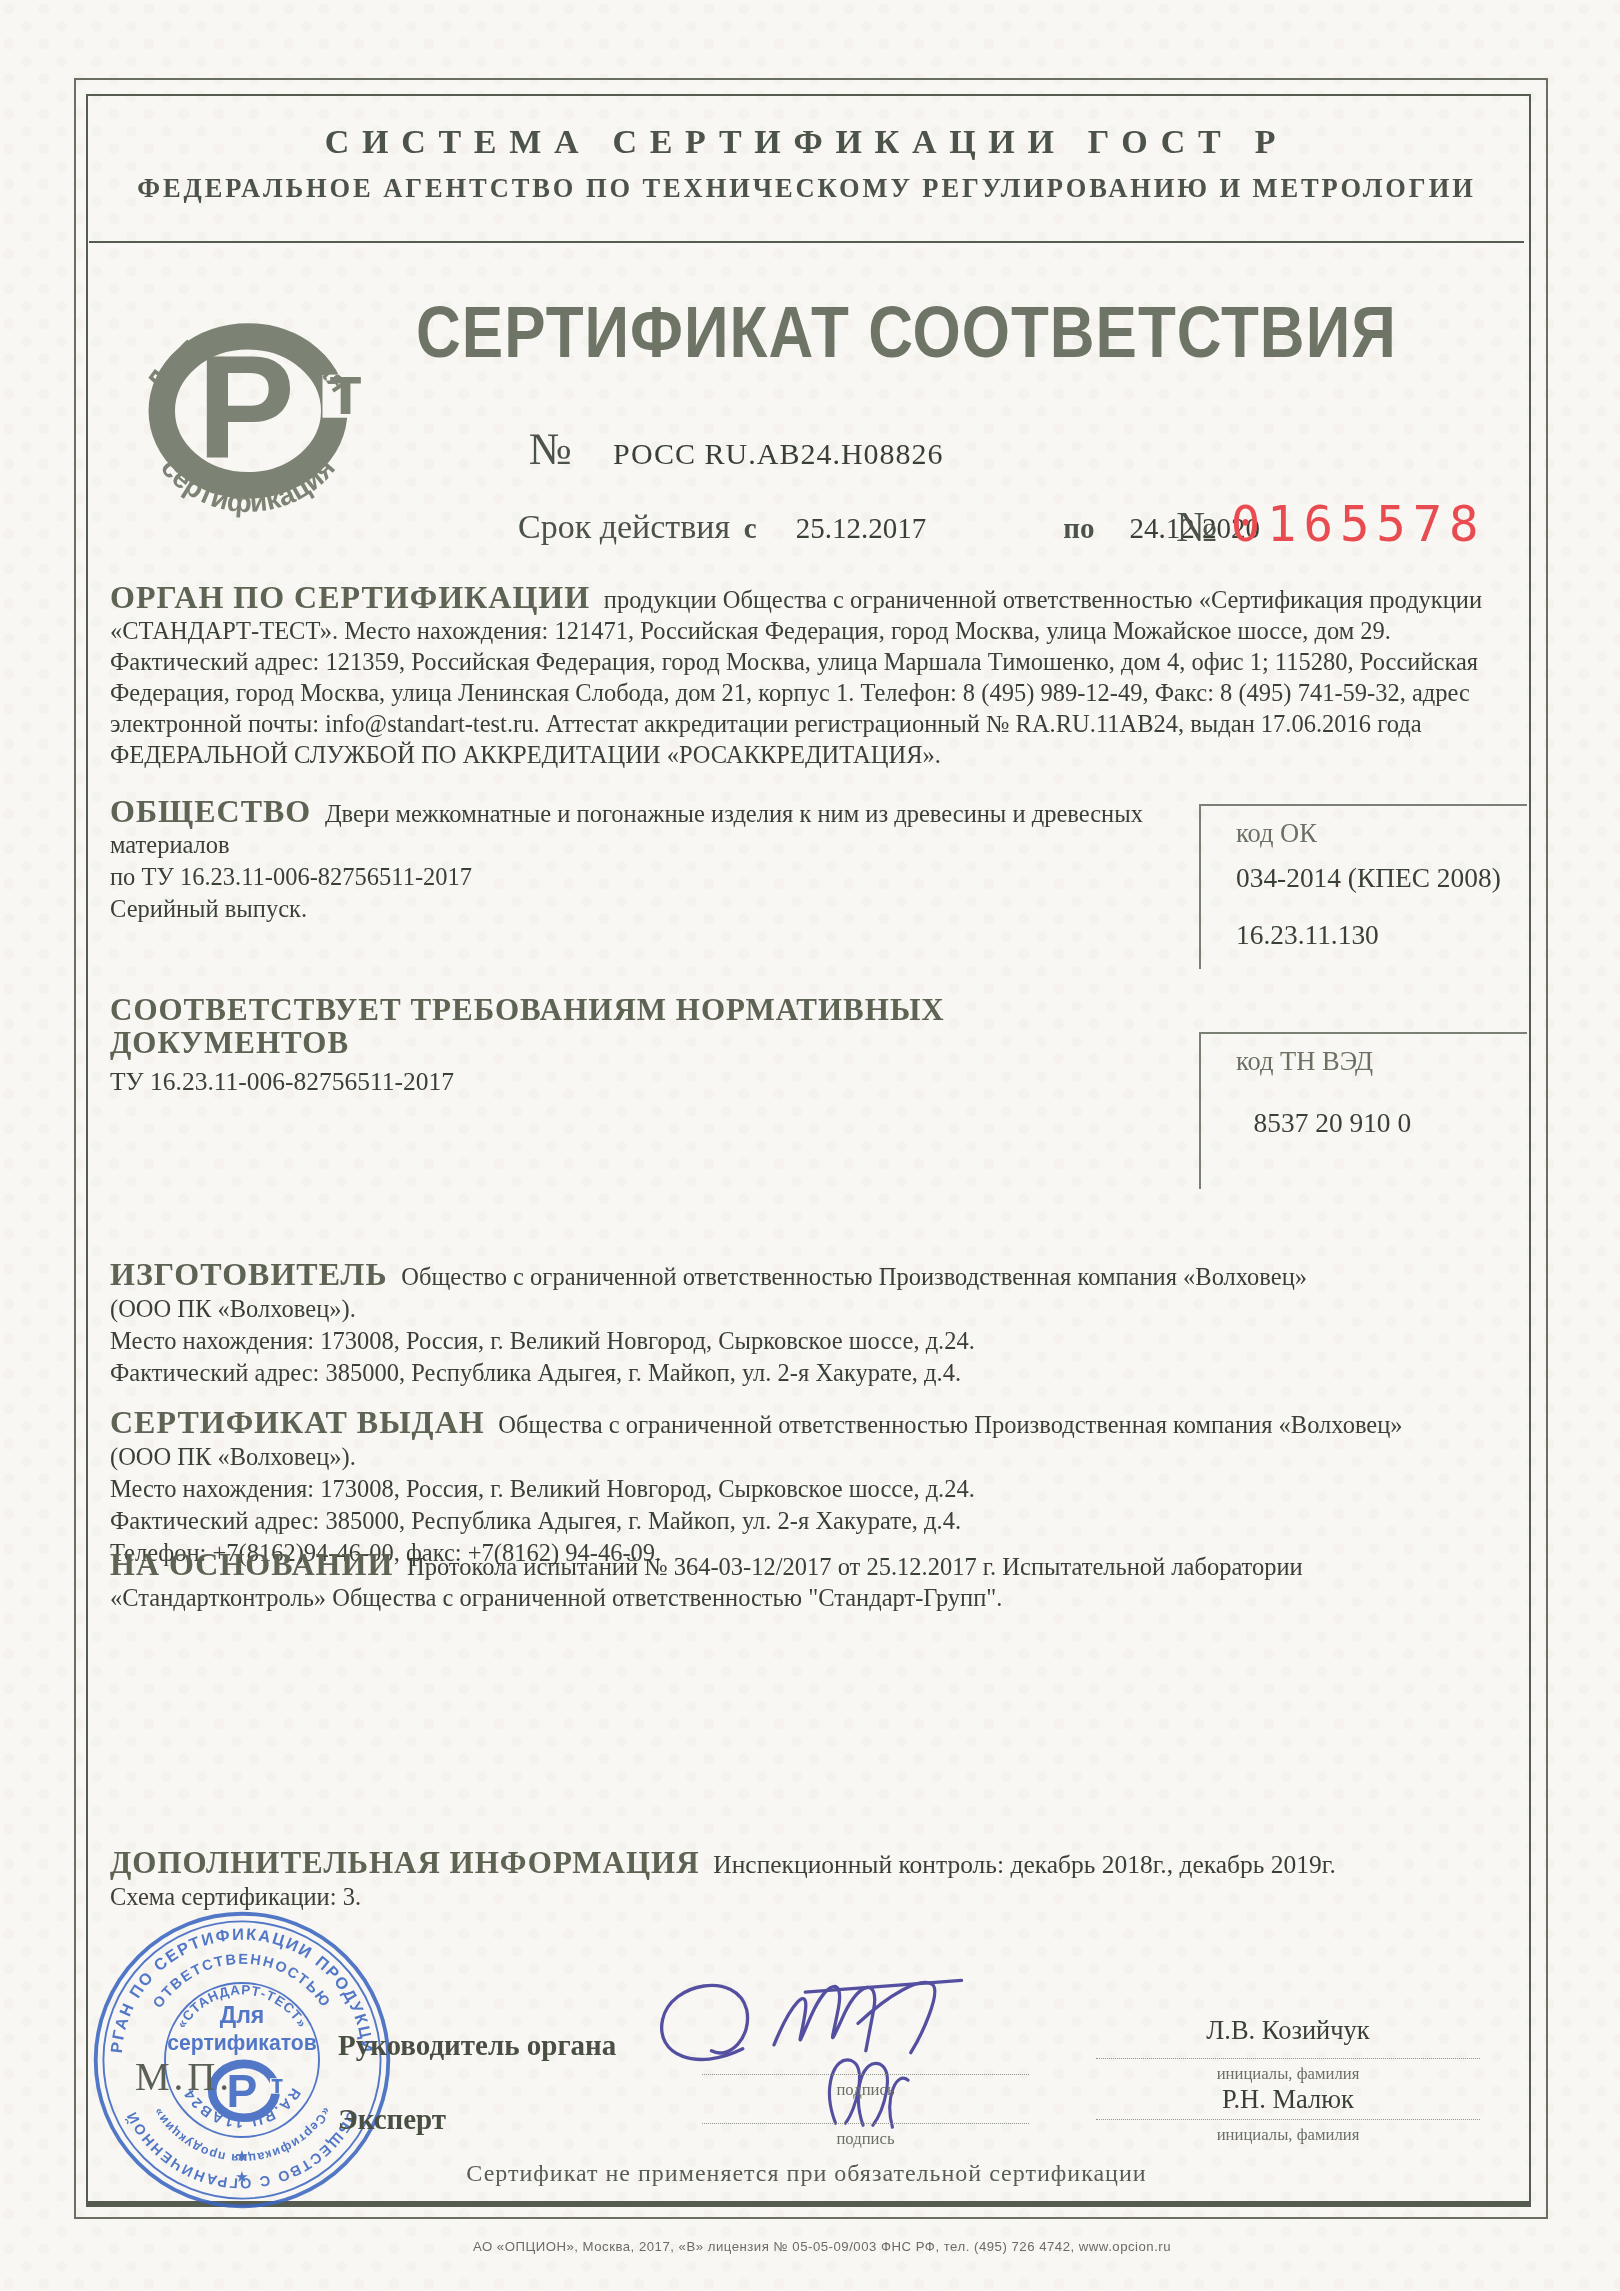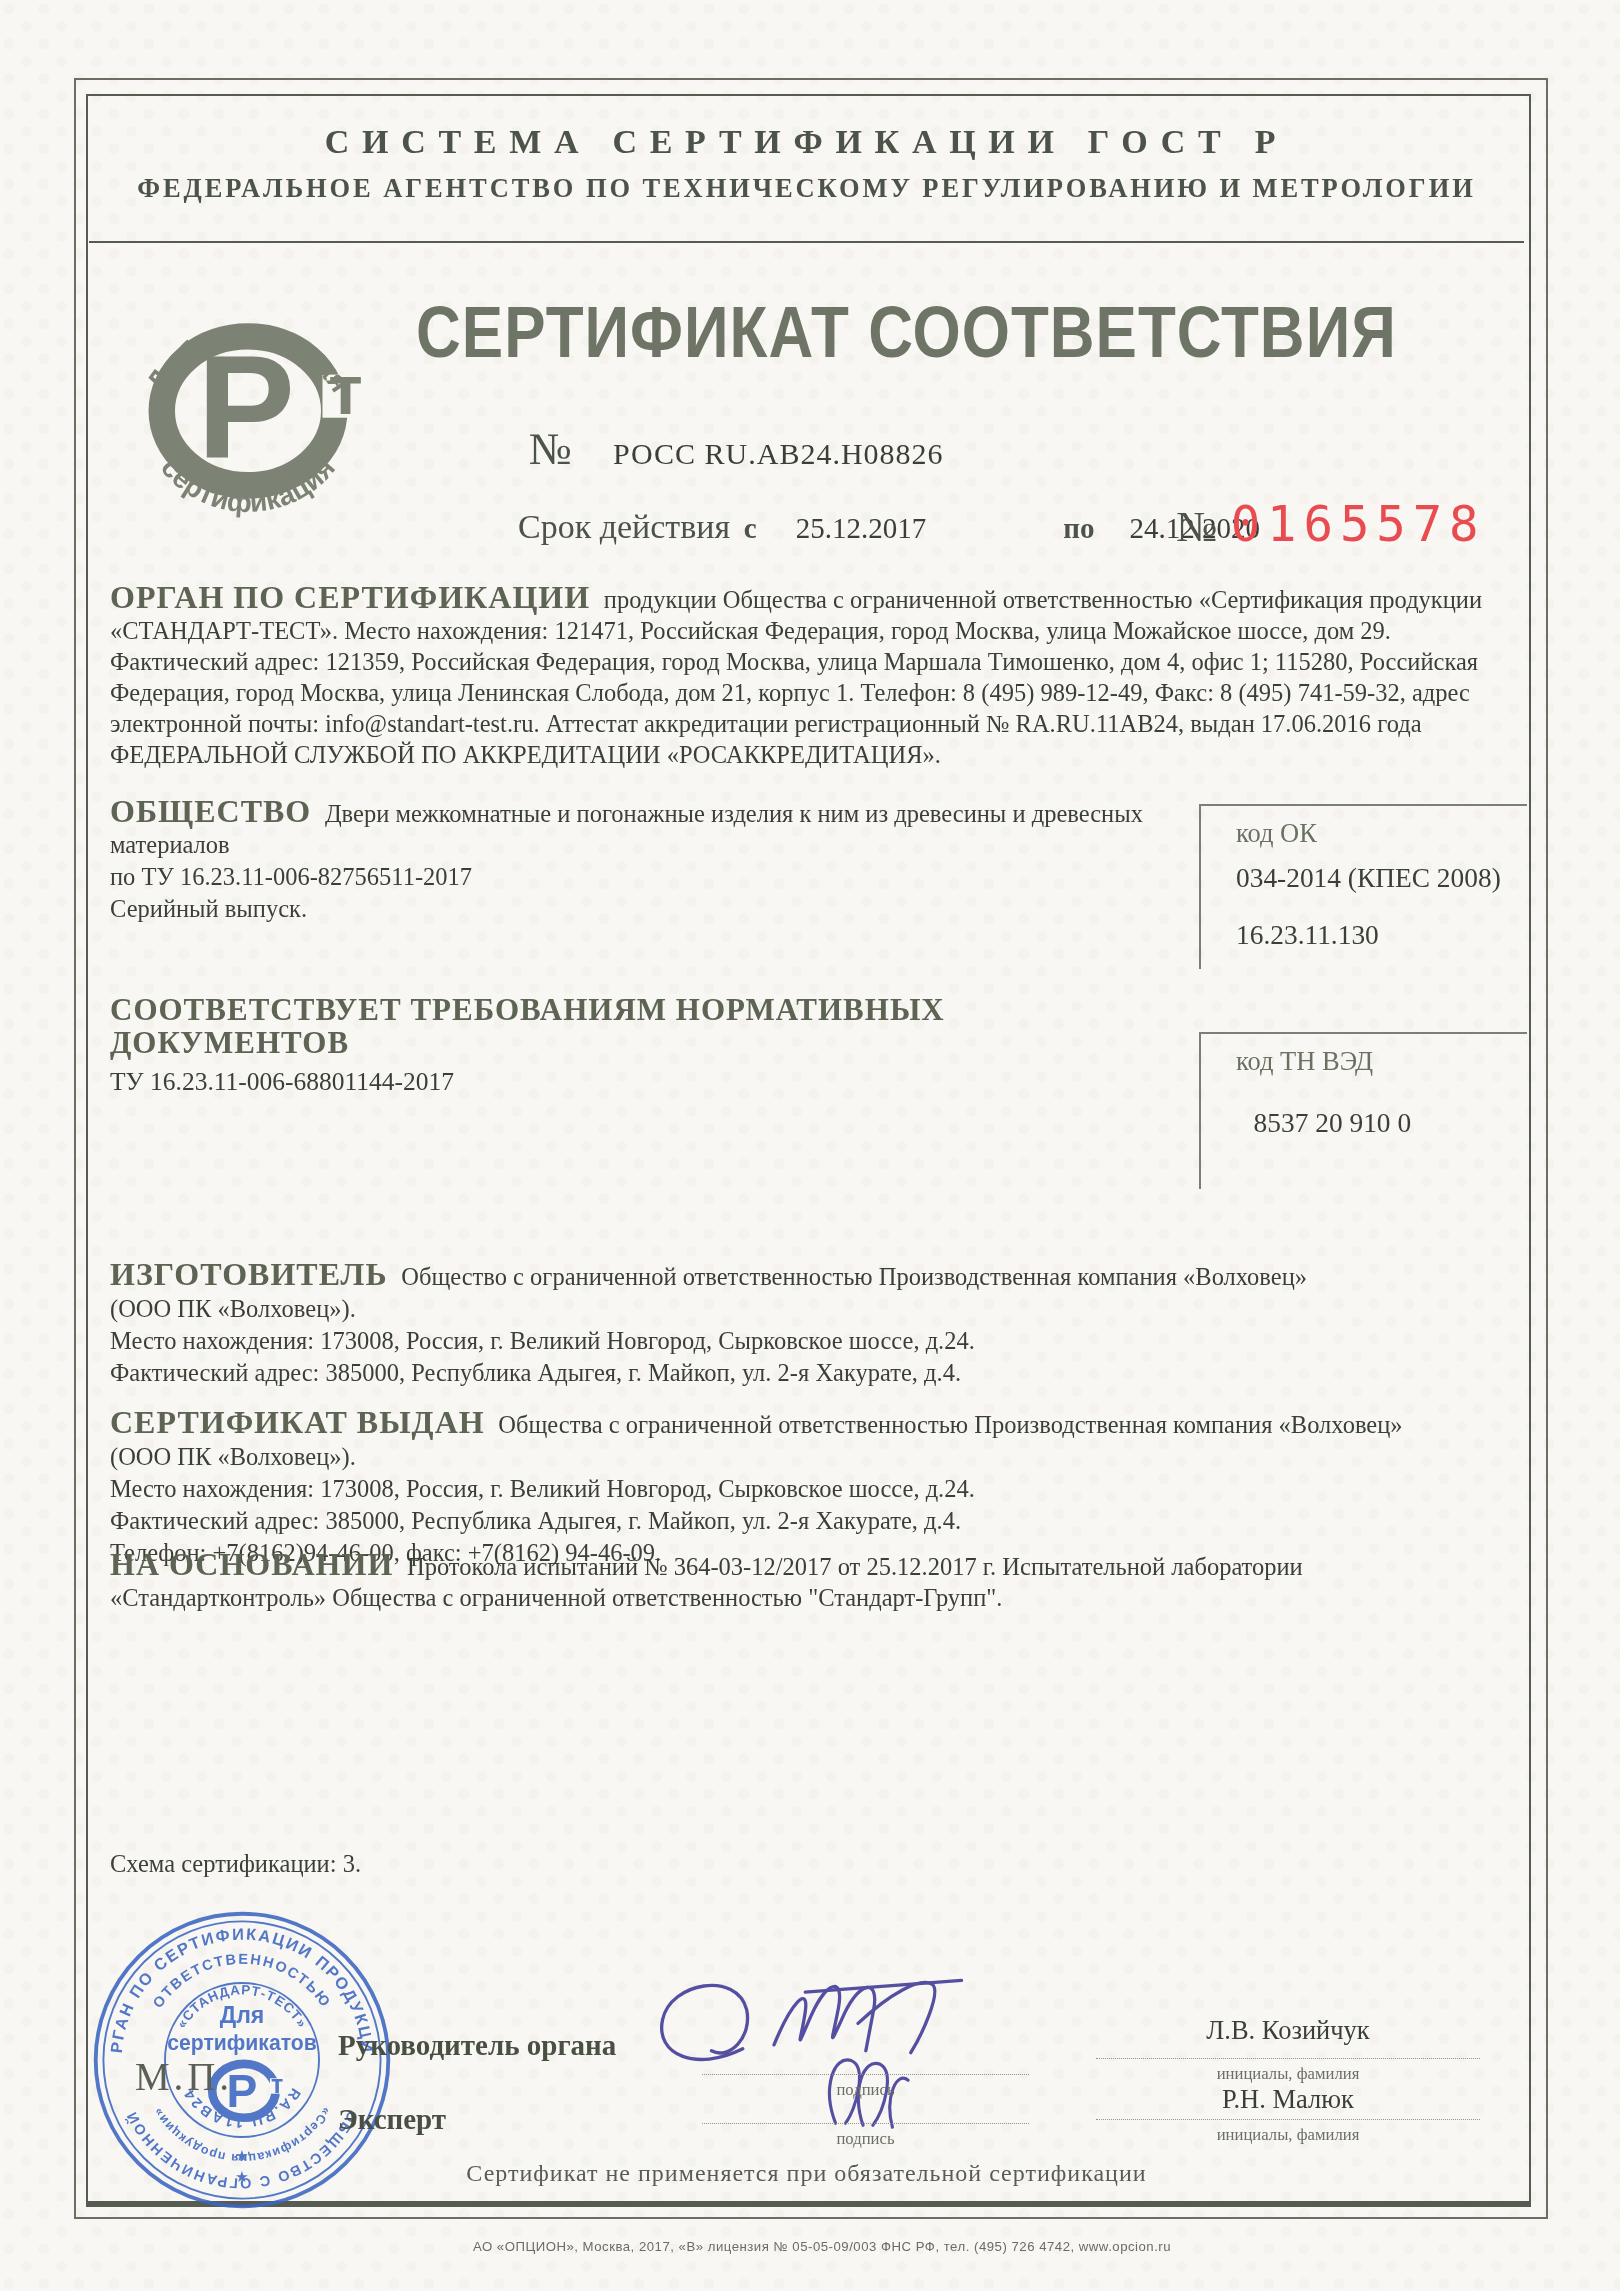--- a/index.html
+++ b/index.html
@@ -121,21 +121,21 @@
   </div>
 
   <div class="codebox" style="top:804px;height:165px;">
     <div class="lbl">код ОК</div>
     <div class="v1">034-2014 (КПЕС 2008)</div>
     <div class="v2">16.23.11.130</div>
   </div>
 
   <div class="sec" style="top:994px;width:1068px;">
     <div><span class="h" style="font-size:31px;">СООТВЕТСТВУЕТ ТРЕБОВАНИЯМ НОРМАТИВНЫХ ДОКУМЕНТОВ</span></div>
-    <div class="ln" style="margin-top:5.9px;font-size:25.5px;">ТУ 16.23.11-006-68801144-2017</div>
+    <div class="ln" style="margin-top:5.9px;font-size:25.5px;">ТУ 16.23.11-006-82756511-2017</div>
   </div>
 
   <div class="codebox" style="top:1032px;height:157px;">
     <div class="lbl">код ТН ВЭД</div>
     <div class="v1" style="margin-top:31px;padding-left:17.6px;">8537 20 910 0</div>
   </div>
 
   <div class="sec" style="top:1259px;">
     <div><span class="h">ИЗГОТОВИТЕЛЬ</span><span class="t">Общество с ограниченной ответственностью Производственная компания «Волховец»</span></div>
     <div class="ln">(ООО ПК «Волховец»).</div>
@@ -149,20 +149,21 @@
     <div class="ln">Место нахождения: 173008, Россия, г. Великий Новгород, Сырковское шоссе, д.24.</div>
     <div class="ln">Фактический адрес: 385000, Республика Адыгея, г. Майкоп, ул. 2-я Хакурате, д.4.</div>
     <div class="ln">Телефон: +7(8162)94-46-00, факс: +7(8162) 94-46-09.</div>
   </div>
 
   <div class="sec" style="top:1549px;">
     <span class="h">НА ОСНОВАНИИ</span><span class="t">Протокола испытаний № 364-03-12/2017 от 25.12.2017 г. Испытательной лаборатории «Стандартконтроль» Общества с ограниченной ответственностью "Стандарт-Групп".</span>
   </div>
 
   <div class="sec" style="top:1847px;">
+    <div><span class="h2">ДОПОЛНИТЕЛЬНАЯ ИНФОРМАЦИЯ</span><span class="t" style="font-size:25.5px;">Инспекционный контроль: декабрь 2018г., декабрь 2019г.</span></div>
     <div class="ln">Схема сертификации: 3.</div>
   </div>
 
   <svg class="ink" style="left:88px;top:1906px;width:308px;height:308px;opacity:.88;" viewBox="0 0 320 320">
     <defs>
       <path id="stOutTop" d="M 35,160 A 125,125 0 0 1 285,160"></path>
       <path id="stOutBot" d="M 283,160 A 123,123 0 0 1 37,160"></path>
       <path id="stMidTop" d="M 60,160 A 100,100 0 0 1 260,160"></path>
       <path id="stMidBot" d="M 258,160 A 98,98 0 0 1 62,160"></path>
       <path id="stInTop" d="M 92,160 A 68,68 0 0 1 228,160"></path>

